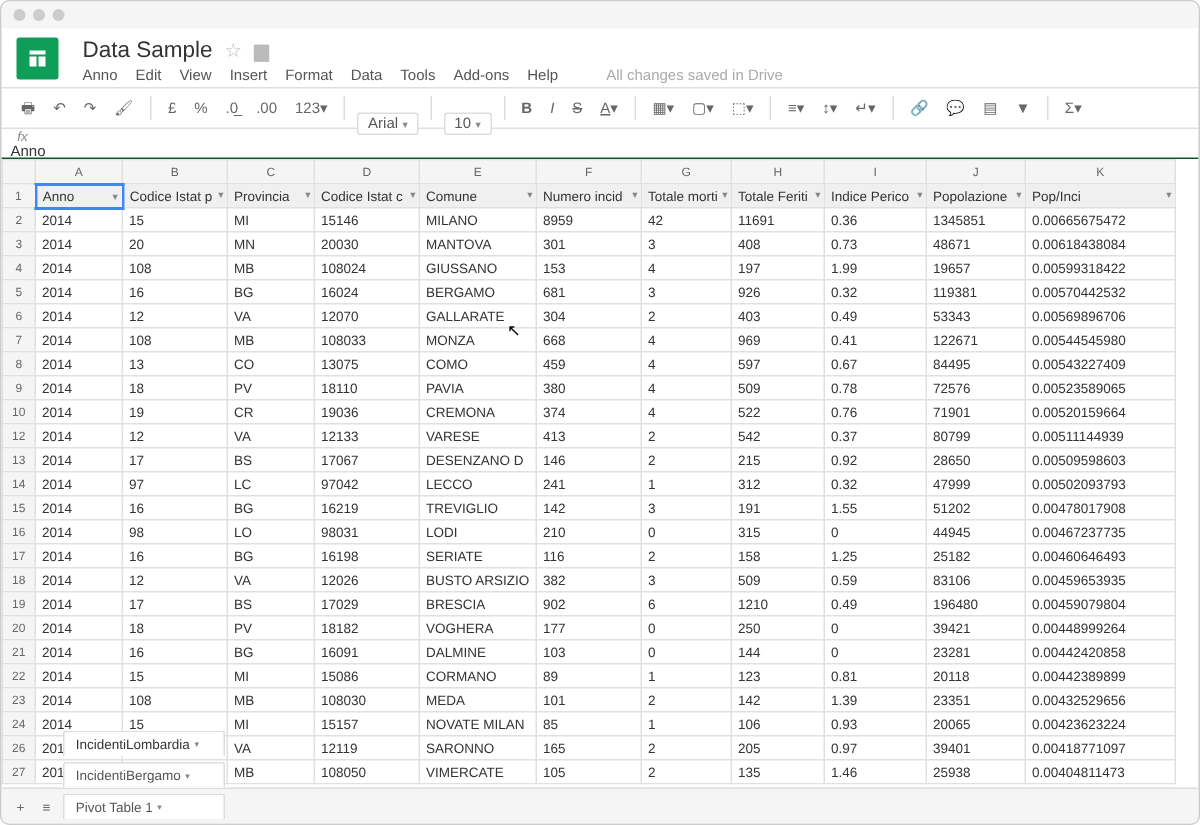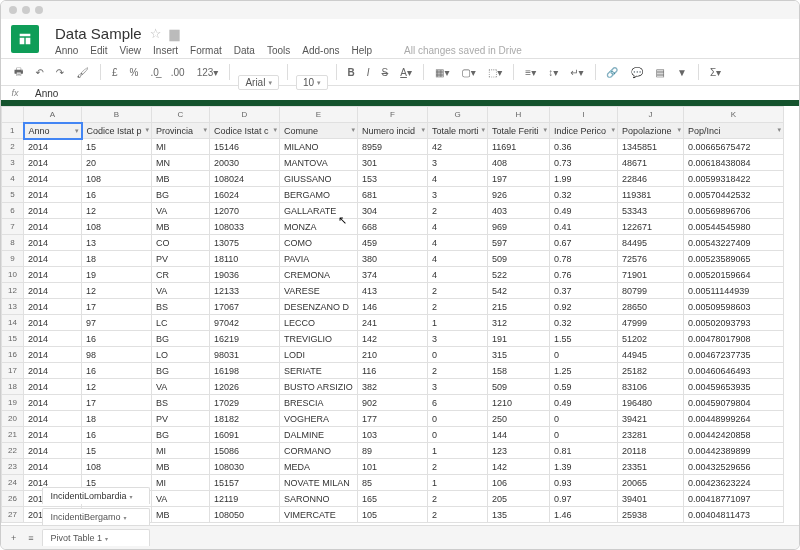--- a/index.html
+++ b/index.html
@@ -13,21 +13,21 @@
 .doctitle { font-size:15px; color:#333; display:flex; align-items:center; gap:8px; }
 .star, .folder { color:#bbb; font-size:13px; }
 .menubar { display:flex; gap:12px; font-size:10px; color:#555; margin-top:3px; }
 .menubar span { cursor:pointer; }
 .saved { color:#aaa; margin-left:20px; }
 .toolbar { border-top:1px solid #e0e0e0; border-bottom:1px solid #e0e0e0; height:28px; display:flex; align-items:center; padding:0 10px; gap:6px; font-size:10px; color:#555; }
 .tb-btn { padding:2px 3px; cursor:pointer; color:#666; }
 .tb-sep { width:1px; height:16px; background:#ddd; margin:0 2px; }
 .tb-sel { border:1px solid #ddd; padding:1px 6px; border-radius:2px; background:#fff; cursor:pointer; display:flex; align-items:center; gap:3px;margin-top:21px; }
 .tb-sel::after { content:"▾"; font-size:7px; color:#888; }
-.fx-row { display:flex; align-items:center; height:20px; border-bottom:6px solid #14532d; }
+.fx-row { display:flex; height:20px; border-bottom:1px solid #14532d;flex-direction:column; }
 .fx-lbl { width:28px; text-align:center; font-size:9px; color:#888; font-style:italic; }
 .fx-val { font-size:10px; color:#333; padding-left:6px; }
 .grid { overflow:hidden; font-size:9px; color:#333; }
 table { border-collapse:collapse; table-layout:fixed; }
 th, td { border:1px solid #e0e0e0; height:16px; padding:0 4px; text-align:left; white-space:nowrap; overflow:hidden; }
 th { background:#f5f5f5; color:#666; font-weight:normal; text-align:center; font-size:8px; }
 .colhead th { background:#f5f5f5; }
 .rowhead { background:#f5f5f5; text-align:center; color:#666; width:22px; font-size:8px; }
 .hdr-row td { background:#f0f0f0; font-size:9px; position:relative; }
 .hdr-row td .filter { position:absolute; right:2px; top:3px; font-size:7px; color:#888; }
@@ -183,21 +183,21 @@
           <td>4</td>
           <td>2014</td>
           <td>108</td>
           <td>MB</td>
           <td>108024</td>
           <td>GIUSSANO</td>
           <td>153</td>
           <td>4</td>
           <td>197</td>
           <td>1.99</td>
-          <td>22846</td>
+          <td>19657</td>
           <td>0.00599318422</td>
         </tr>
         <tr>
           <td>5</td>
           <td>2014</td>
           <td>16</td>
           <td>BG</td>
           <td>16024</td>
           <td>BERGAMO</td>
           <td>681</td>

